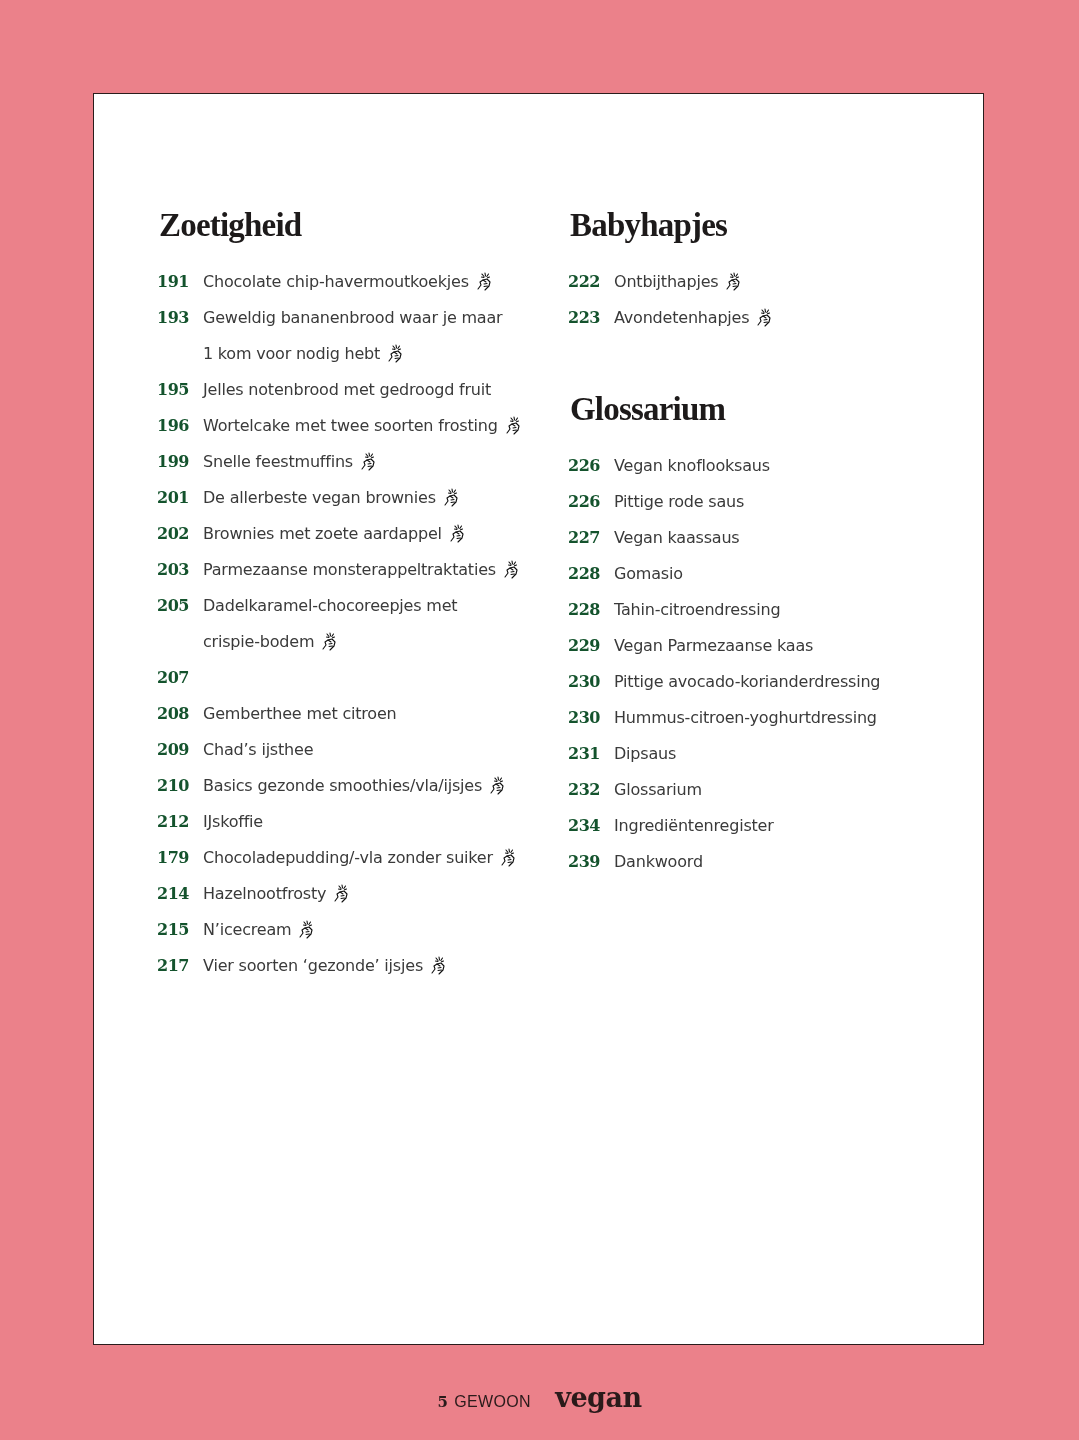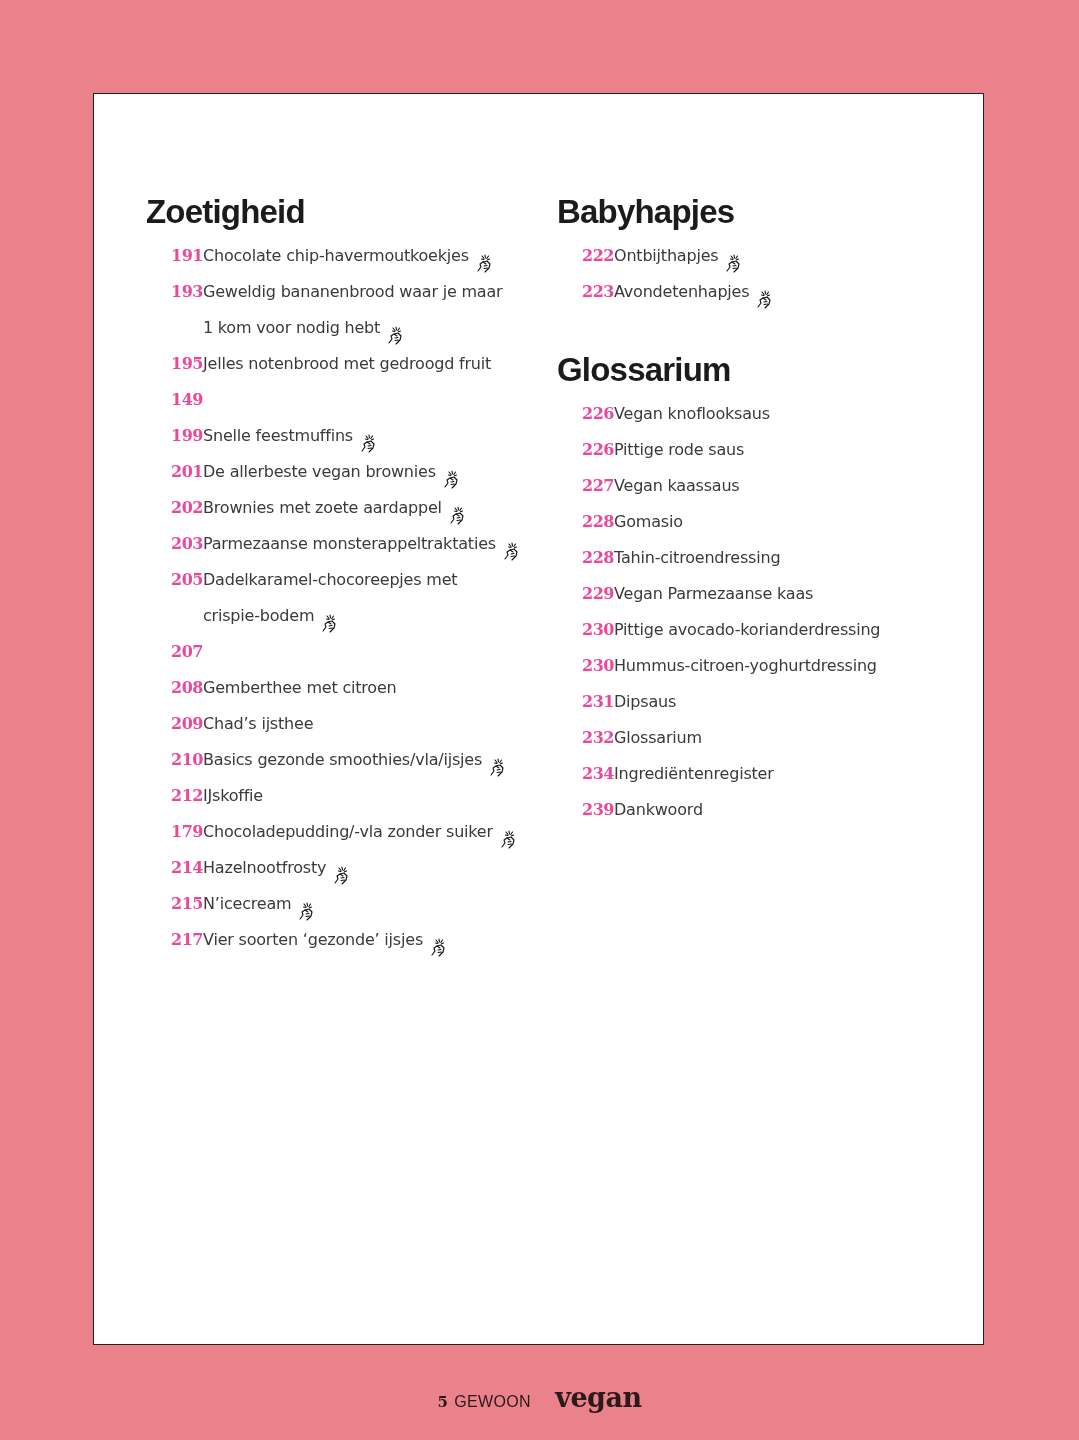--- a/index.html
+++ b/index.html
@@ -9,30 +9,30 @@
       font-family:"Liberation Sans", sans-serif;
     }
     .page {
       position:absolute; left:93px; top:93px; width:891px; height:1252px;
       background:#ffffff; border:1.5px solid #2a1c1c; box-sizing:border-box;
     }
     .col { position:absolute; top:92px; }
     .col-left { left:49px; width:390px; }
     .col-right { left:460px; width:400px; }
     .section-title {
-      font-family:Liberation Sans, sans-serif; font-weight:bold;
+      font-family:Liberation Serif, serif; font-weight:bold;
       font-size:33px; color:#1d1a1a; letter-spacing:-0.8px;
-      margin:3px; height:46px; line-height:46px;
+      margin:16px; height:46px; line-height:46px;
     }
     .section-gap { height:34px; }
     .entry { display:flex; }
-    .line { height:36px; line-height:36px; display:flex; align-items:flex-end; }
+    .line { height:36px; line-height:36px; display:flex; align-items:center; }
     .num {
-      width:60px; flex:0 0 60px; text-align:right;
-      font-family:"DejaVu Serif", serif; font-weight:bold; font-size:16px; color:#ec4899;
+      width:60px; flex:0 0 60px; text-align:center;
+      font-family:"DejaVu Serif", serif; font-weight:bold; font-size:16px; color:#14532d;
       letter-spacing:-0.5px; height:36px; line-height:36px;
     }
     .text-wrap { display:flex; flex-direction:column; }
     .txt {
       font-family:"DejaVu Sans", sans-serif; font-size:16px; font-weight:normal;
       color:#3a3a3a; letter-spacing:-0.2px; white-space:nowrap;
     }
     .icon { display:inline-block; width:18px; height:20px; margin-left:6px; }
     .icon svg { width:18px; height:20px; display:block; }
     .footer {
@@ -96,21 +96,39 @@
       </div>
       <div class="entry">
         <div class="num">195</div>
         <div class="text-wrap">
           <div class="line">
             <span class="txt">Jelles notenbrood met gedroogd fruit</span>
           </div>
         </div>
       </div>
       <div class="entry">
-        <div class="num">149</div>
+        <div class="num">196</div>
+        <div class="text-wrap">
+          <div class="line">
+            <span class="txt">Wortelcake met twee soorten frosting</span>
+  <span class="icon">
+    <svg viewBox="0 0 18 20" fill="none" stroke="#111" stroke-width="1.1" stroke-linecap="round" stroke-linejoin="round">
+      <path d="M10 1 L10.5 4"></path>
+                <path d="M7 2 L9 4.5"></path>
+                <path d="M13.5 2 L11.8 4.5"></path>
+                <path d="M6.5 5 L9 5.5"></path>
+                <path d="M14.5 5 L12.5 5.8"></path>
+      <path d="M3 17 L6 13 L5 10 L8 8 L11 10"></path>
+      <path d="M8 8 L12 7 L15 10 L14 14 L10 18"></path>
+      <path d="M9 12 L12 11.5"></path>
+                <path d="M9 14.5 L12.5 14"></path>
+    </svg>
+  </span>
+</div>
+        </div>
       </div>
       <div class="entry">
         <div class="num">199</div>
         <div class="text-wrap">
           <div class="line">
             <span class="txt">Snelle feestmuffins</span>
   <span class="icon">
     <svg viewBox="0 0 18 20" fill="none" stroke="#111" stroke-width="1.1" stroke-linecap="round" stroke-linejoin="round">
       <path d="M10 1 L10.5 4"></path>
                 <path d="M7 2 L9 4.5"></path>

